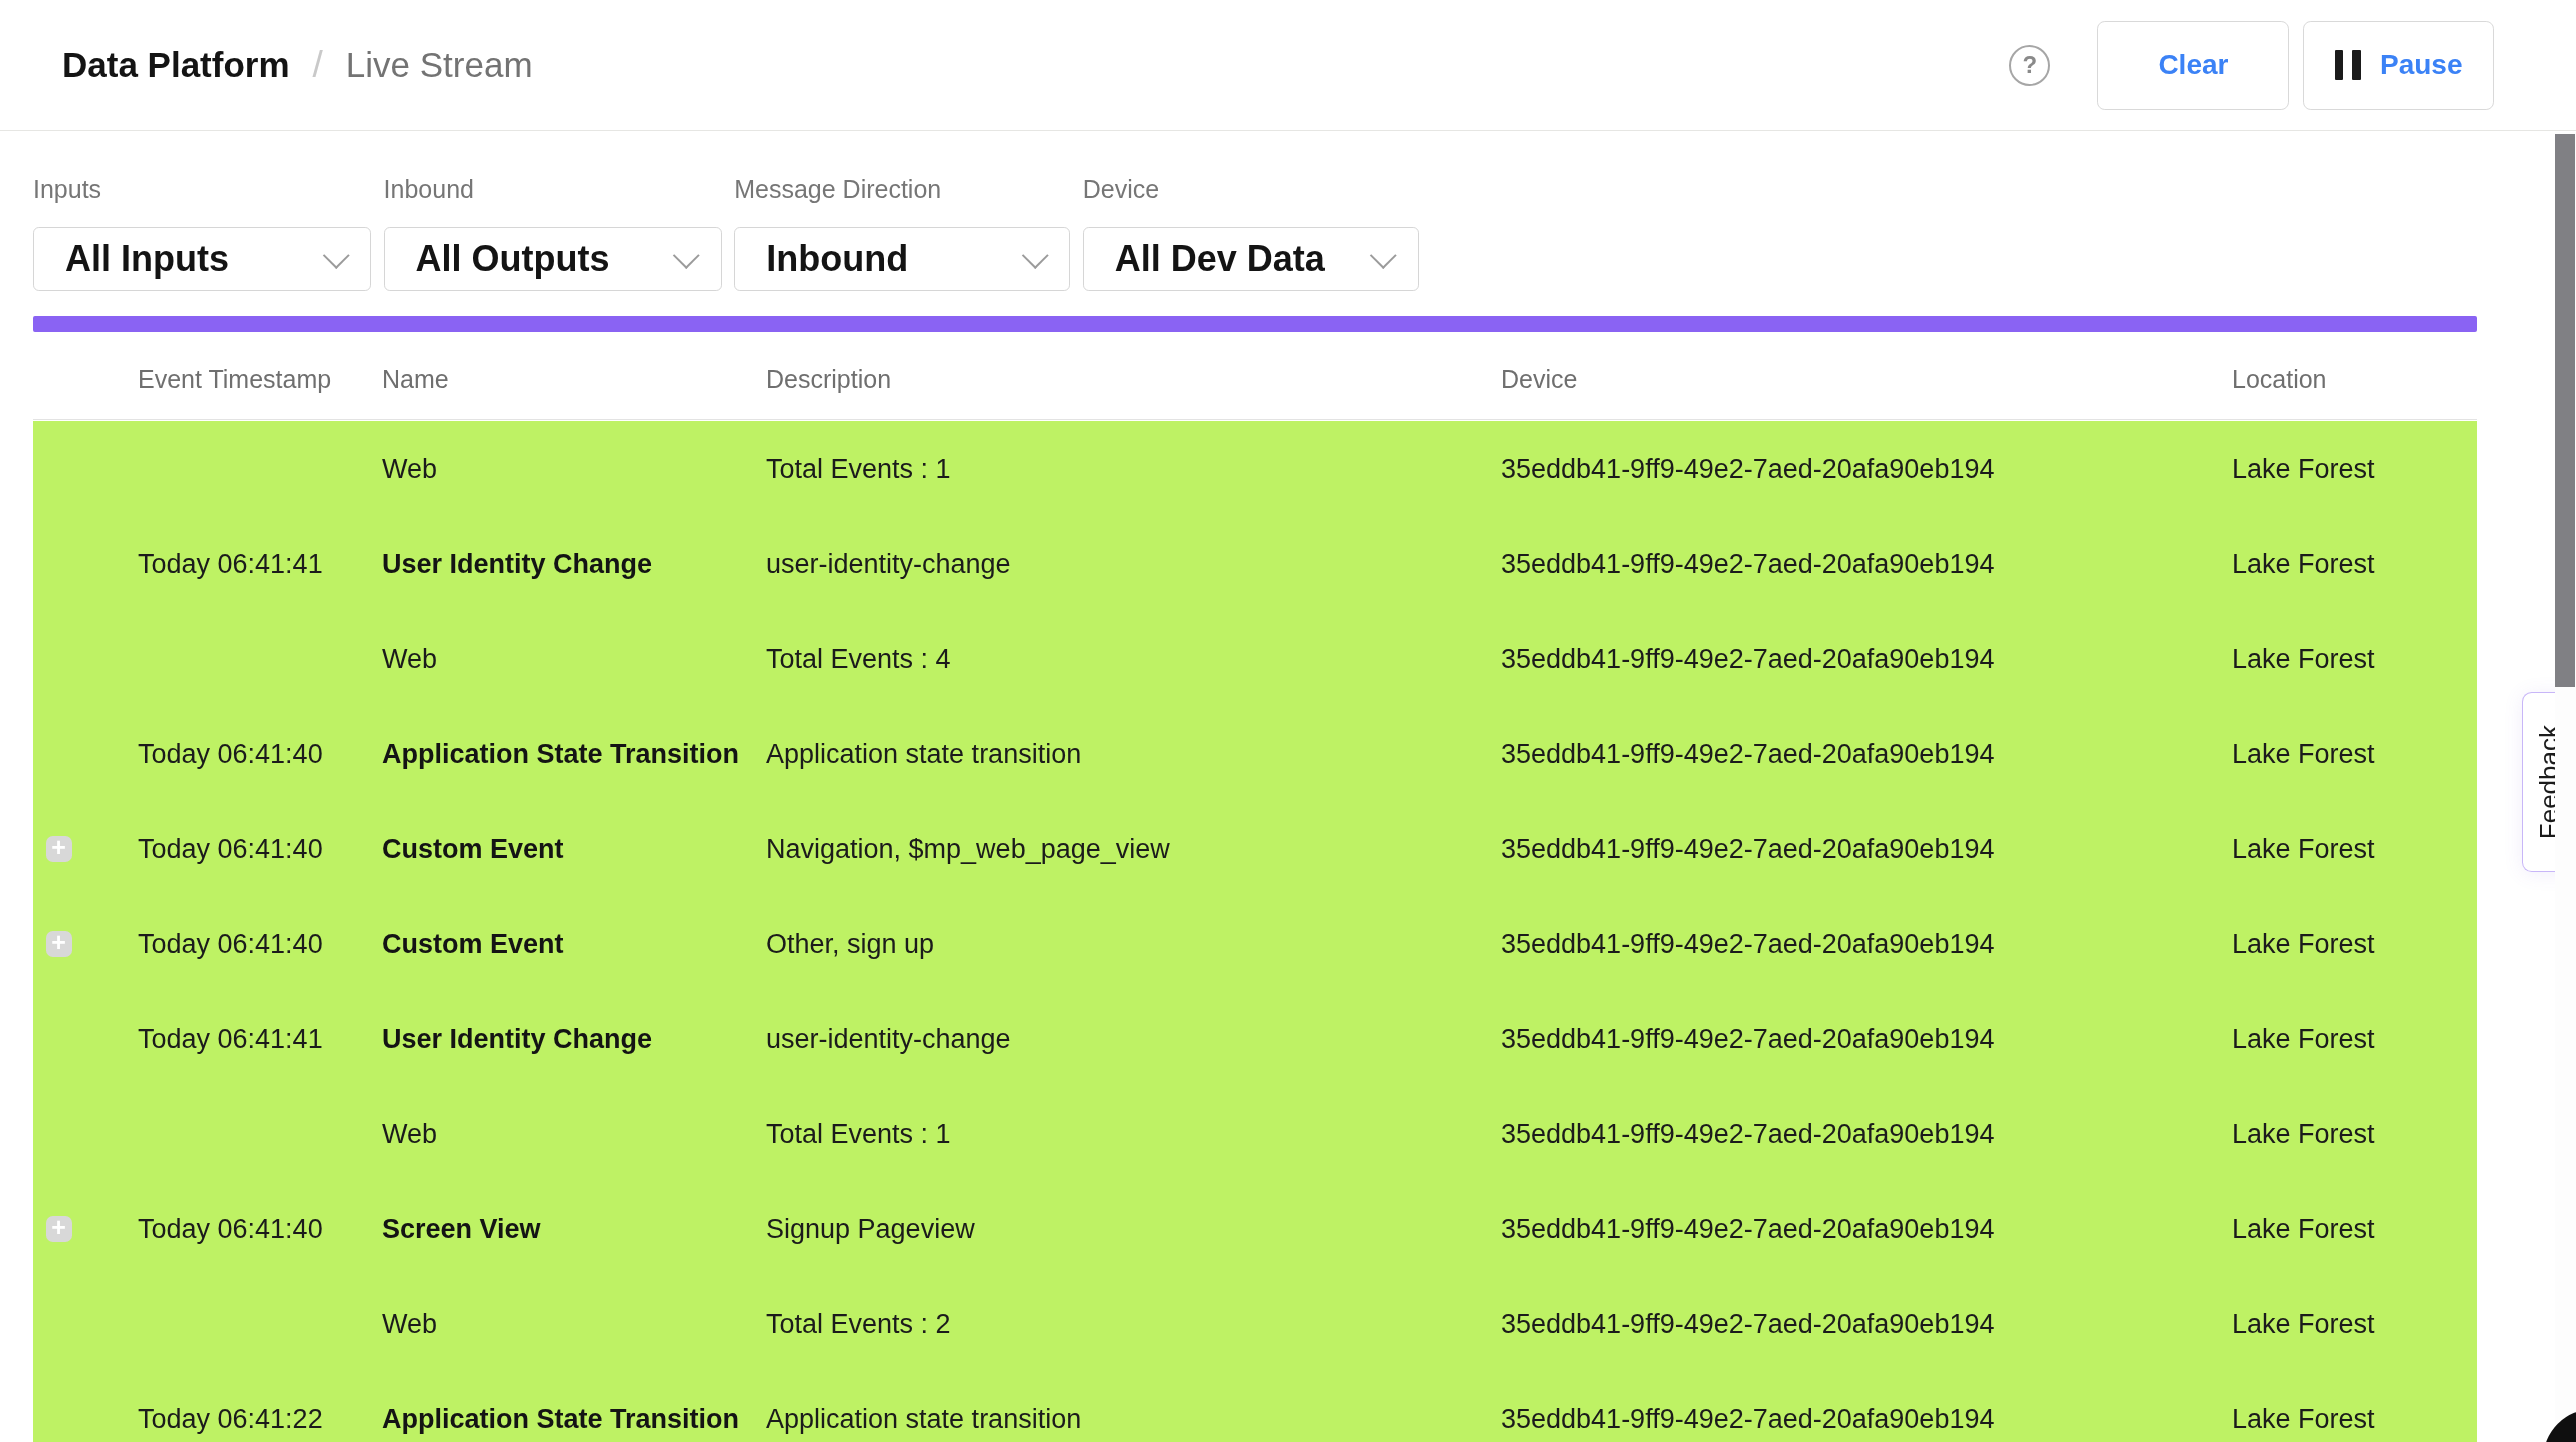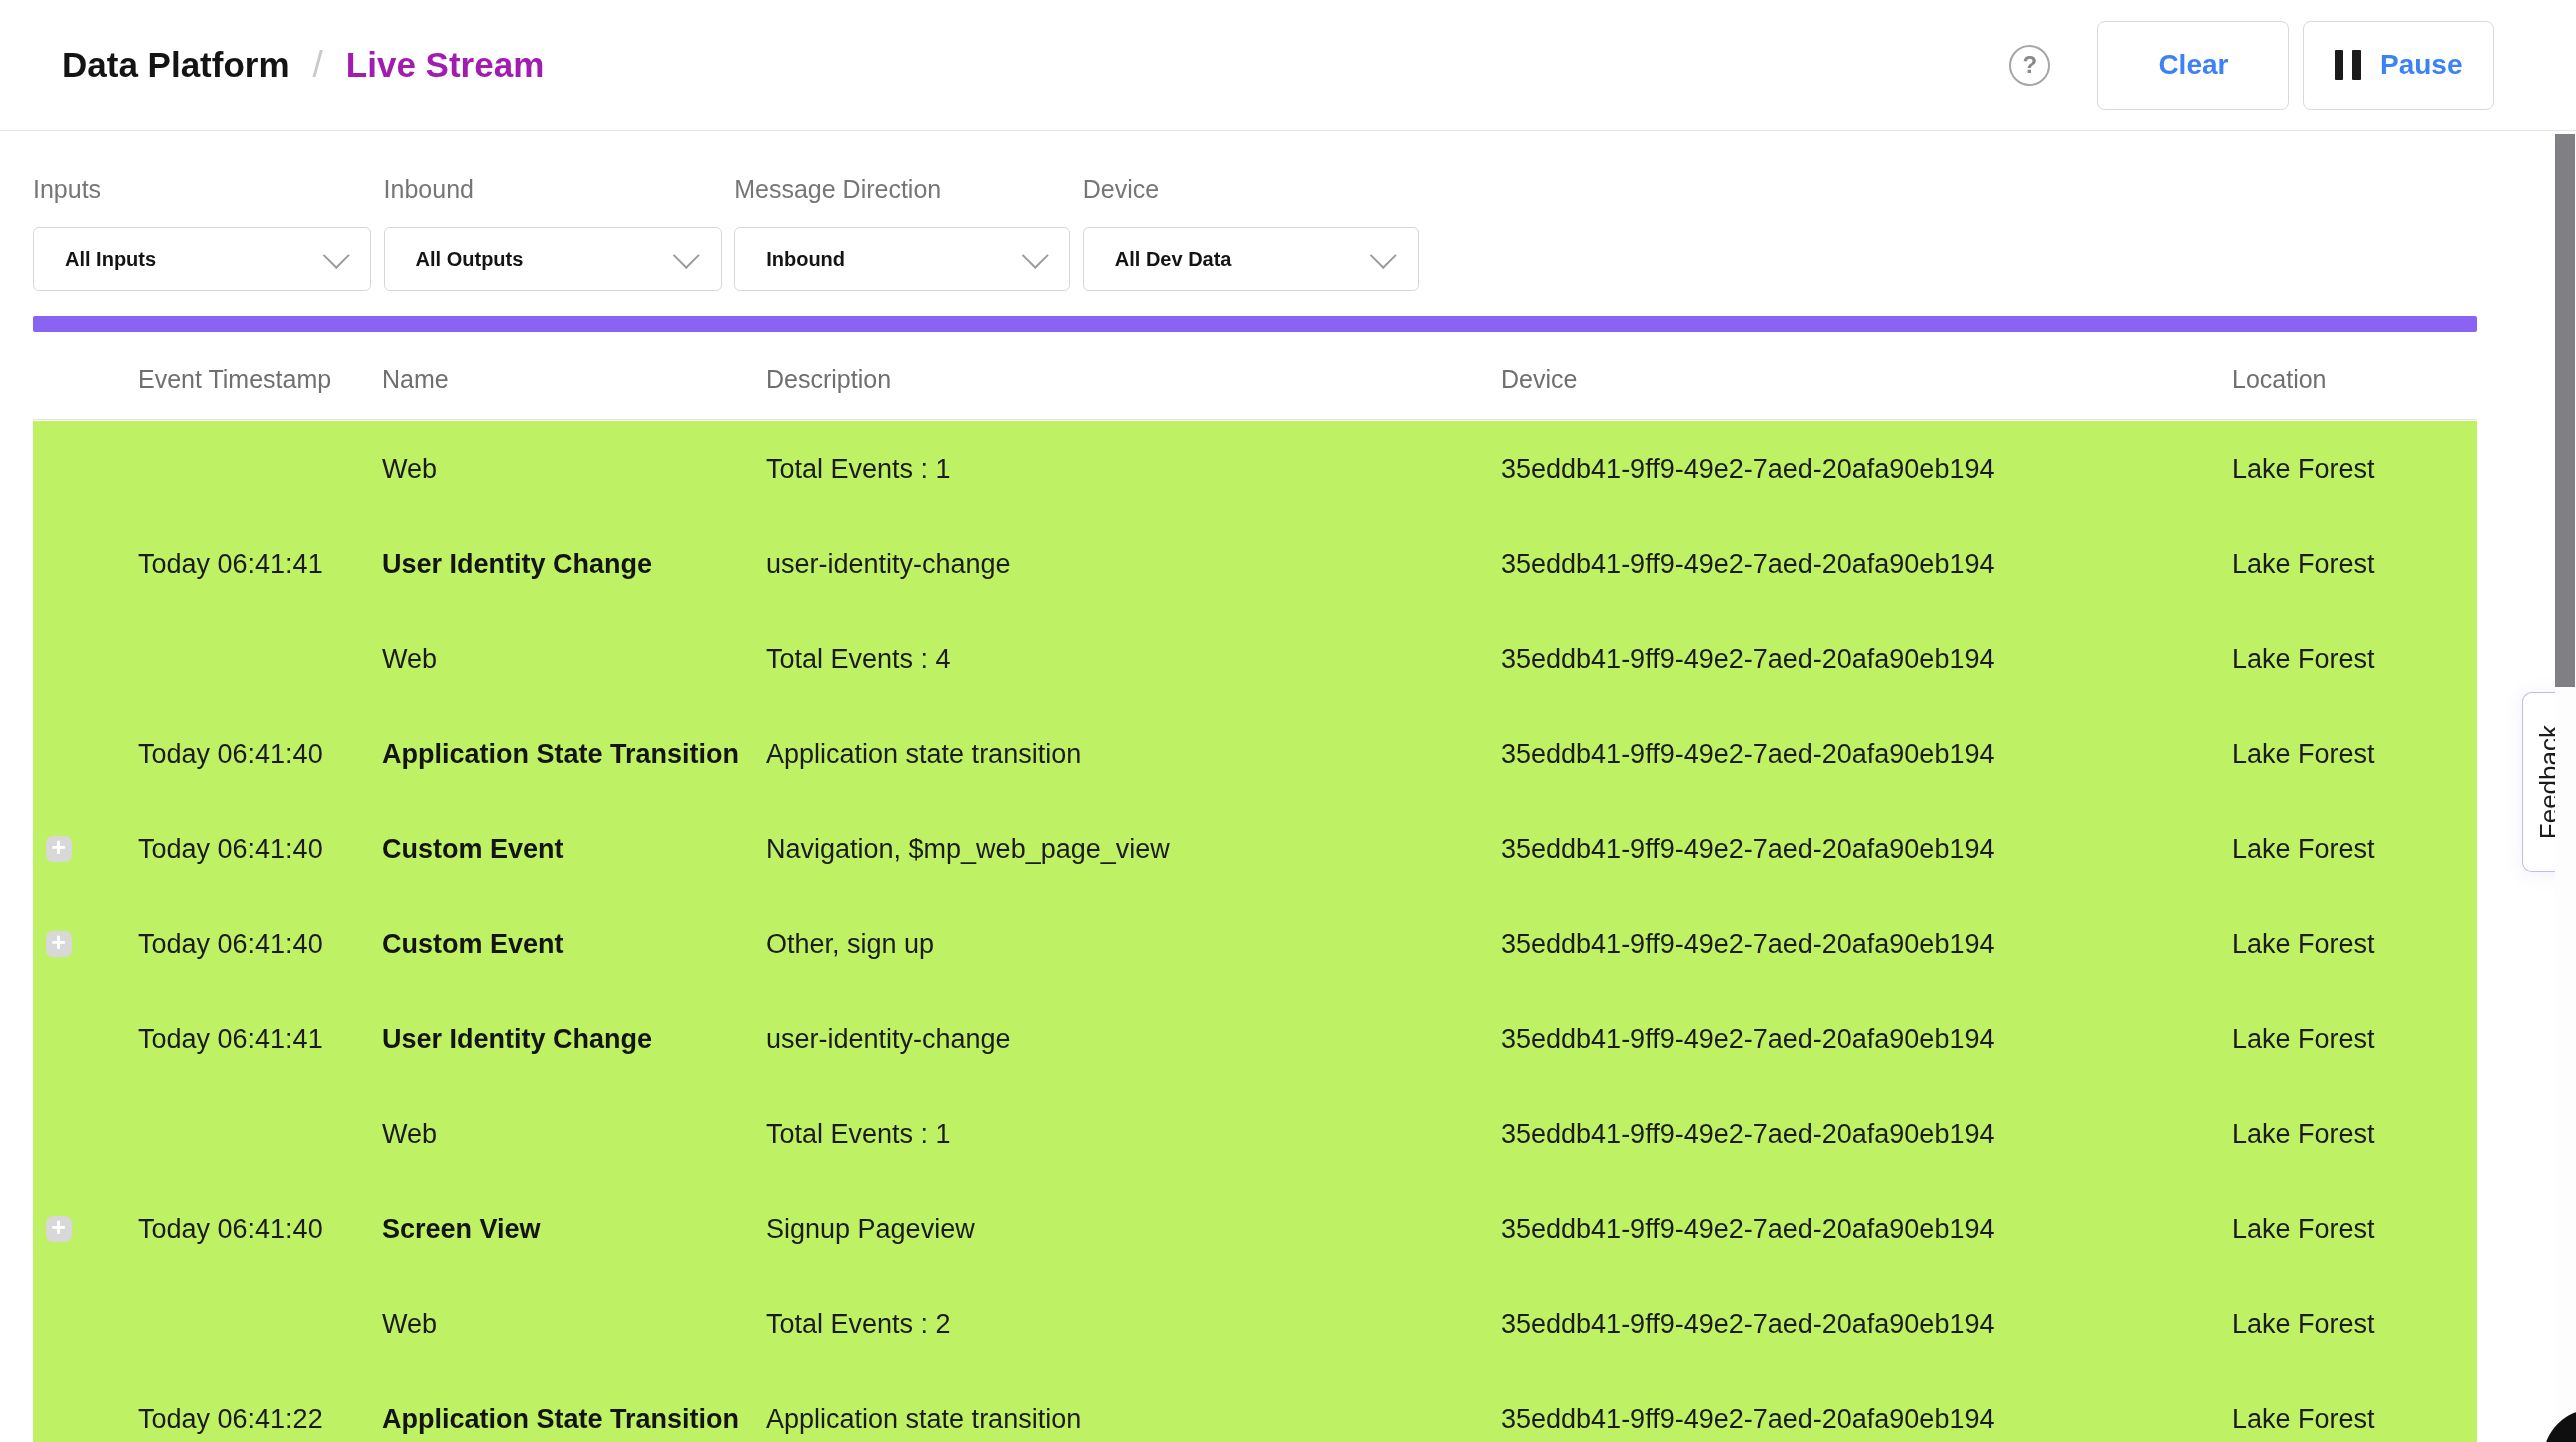--- a/index.html
+++ b/index.html
@@ -17,21 +17,21 @@
   .page-header {
     position: absolute; top: 0; left: 0; width: 2576px; height: 130px;
     background: #fff; border-bottom: 1.9px solid #e6e6e3;
   }
   .breadcrumb {
     position: absolute; left: 39px; top: 0; height: 130px;
     display: flex; align-items: center; font-size: 35px;
   }
   .breadcrumb .section { font-weight: 700; color: #141414; margin-left: 23px; }
   .breadcrumb .sep { color: #c9c9c9; font-weight: 300; margin: 0 23px; font-size: 37px; }
-  .breadcrumb .page { font-weight: 700; color: #a21caf; }
+  .breadcrumb .page { font-weight: 400; color: #737373; }
 
   .header-actions {
     position: absolute; right: 82px; top: 0; height: 130px;
     display: flex; align-items: center;
   }
   .help-circle {
     width: 37px; height: 37px; border: 2.9px solid #a6a6a6; border-radius: 50%;
     color: #8a8a8a; font-size: 24px; font-weight: 600;
     display: flex; align-items: center; justify-content: center;
     margin-right: 47px; cursor: pointer; background: #fff;
@@ -53,21 +53,21 @@
     display: flex; gap: 12.6px;
   }
   .filter-group:nth-child(1), .filter-group:nth-child(2) { width: 338px; }
   .filter-group:nth-child(3), .filter-group:nth-child(4) { width: 336px; }
   .filter-label { font-size: 25px; color: #767676; margin-bottom: 23px; }
   .filter-select {
     height: 62px; border: 1.9px solid #d6d6d6; border-radius: 5.8px; background: #fff;
     display: flex; align-items: center; justify-content: space-between;
     padding: 0 25px 0 31px; cursor: pointer;
   }
-  .filter-value { font-size: 20px; font-weight: 700; color: #141414; }
+  .filter-value { font-size: 36px; font-weight: 700; color: #141414; }
   .chevron {
     width: 16.5px; height: 16.5px;
     border-right: 2.9px solid #9b9b9b; border-bottom: 2.9px solid #9b9b9b;
     transform: rotate(45deg); margin-top: -7.8px;
   }
 
   
   .progress-bar {
     position: absolute; left: 33px; top: 316px; width: 2444px; height: 15.5px;
     background: #8a63f3; border-radius: 1.9px;

